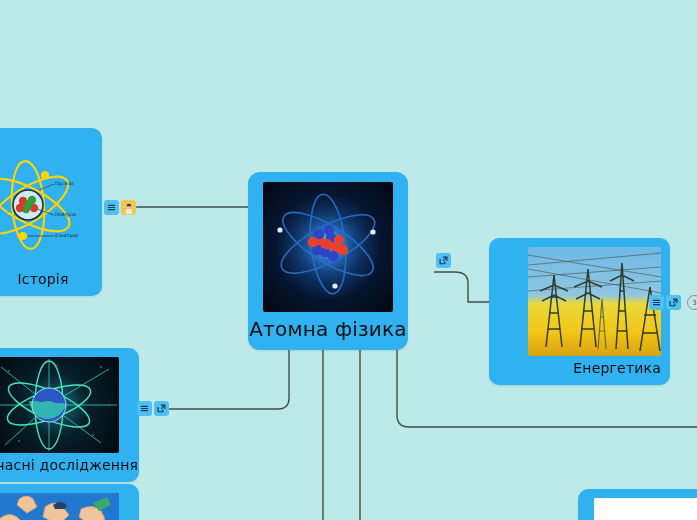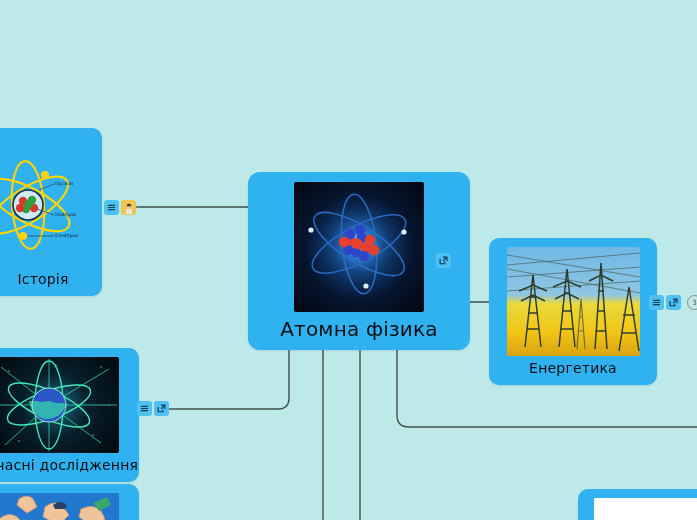--- a/index.html
+++ b/index.html
@@ -148,21 +148,21 @@
       <path d="M397 345 L397 415 Q397 427 409 427 L697 427"></path>
     </g>
 
     <g fill="none" stroke="#3f4f4a" stroke-width="1.2">
       <path d="M646 302 L650 302"></path>
       <path d="M131 409 L137 409"></path>
       <path d="M131 207 L137 207"></path>
     </g>
   </svg>
 
-  <div class="node central" style="left:248px; top:172px; width:222px;">
+  <div class="node central" style="left:248px; top:172px; width:160px;">
     <div class="thumb art-atom-dark">
       <svg viewBox="0 0 130 130" width="130" height="130">
         <defs>
           <radialGradient id="glow" cx="50%" cy="50%" r="50%">
             <stop offset="0%" stop-color="#9fd8ff" stop-opacity=".95"></stop>
             <stop offset="35%" stop-color="#2f86e0" stop-opacity=".55"></stop>
             <stop offset="100%" stop-color="#06152f" stop-opacity="0"></stop>
           </radialGradient>
         </defs>
         <circle cx="65" cy="62" r="44" fill="url(#glow)"></circle>
@@ -249,21 +249,21 @@
       <svg viewBox="0 0 12 12" width="12" height="12">
         <rect width="12" height="12" fill="#f3c74d"></rect>
         <path d="M3 12 L3.6 7.2 L8.4 7.2 L9 12 Z" fill="#f2f2f2"></path>
         <circle cx="6" cy="5" r="2.4" fill="#e9c39a"></circle>
         <path d="M3.6 4.2a2.4 2.4 0 014.8 0z" fill="#3a3a3a"></path>
         <rect x="4.6" y="7.6" width="2.8" height="4.4" fill="#dce8f2"></rect>
       </svg>
     </div>
   </div>
 
-  <div class="node" style="left:489px; top:238px; width:168px;">
+  <div class="node" style="left:489px; top:238px; width:181px;align-items:flex-end;">
     <div class="thumb art-power">
       <svg viewBox="0 0 133 109" width="133" height="109">
         <g stroke="#3b4a3b" stroke-width=".7" fill="none" opacity=".8">
           <path d="M0 18 L133 6"></path>
             <path d="M0 30 L133 20"></path>
             <path d="M0 44 L133 34"></path>
           <path d="M0 8 L133 30"></path>
             <path d="M0 22 L133 46"></path>
         </g>
         <g stroke="#2f3c2c" stroke-width="1.5" fill="none">

